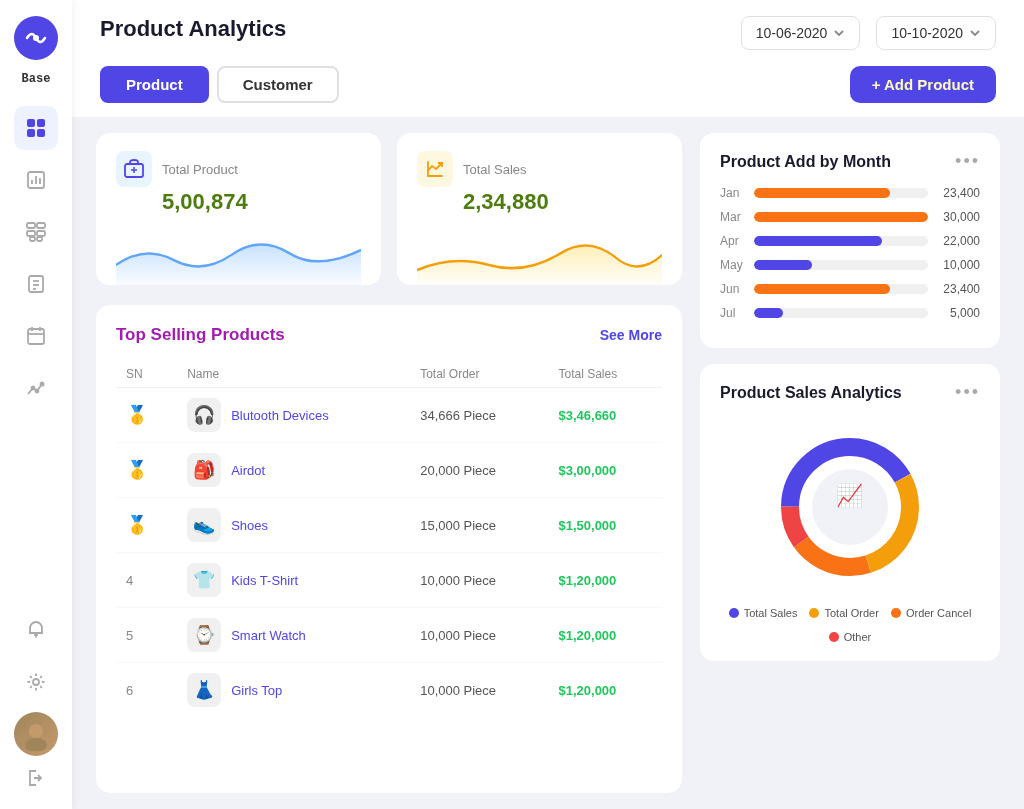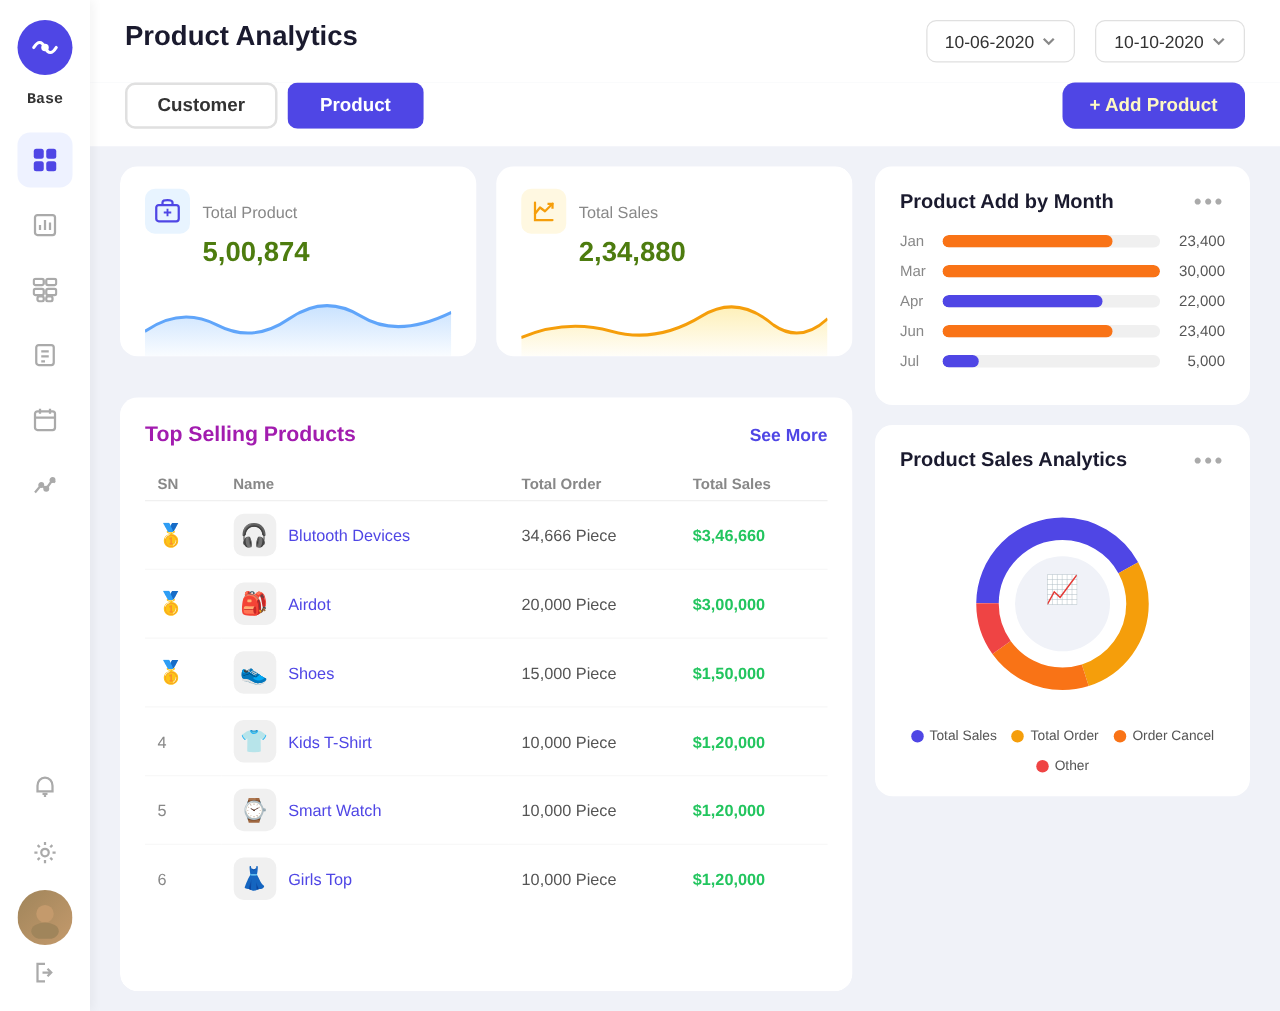--- a/index.html
+++ b/index.html
@@ -110,21 +110,21 @@
     
     .content {
       flex: 1;
       display: flex;
       gap: 18px;
       padding: 16px 24px;
       overflow: hidden;
     }
 
     
-    .left-panel { flex: 1; display: flex; flex-direction: column; gap: 33px; overflow-y: auto; border-radius: 14px; }
+    .left-panel { flex: 1; display: flex; flex-direction: column; gap: 20px; overflow-y: auto; border-radius: 14px; }
 
     
     .stats-row { display: flex; gap: 16px; }
     .stat-card {
       flex: 1;
       background: #fff;
       border-radius: 14px;
       padding: 18px 20px 0;
       overflow: hidden;
       min-height: 140px;
@@ -143,21 +143,21 @@
     .stat-value { font-size: 22px; font-weight: 700; color: #4d7c0f; margin-left: 46px; margin-top: -2px; }
     .wave-container { margin-top: 10px; height: 60px; }
 
     
     .table-section { background: #fff; border-radius: 14px; padding: 20px; flex: 1; }
     .table-header { display: flex; align-items: center; justify-content: space-between; margin-bottom: 16px; }
     .table-title { font-size: 17px; font-weight: 700; color: #a21caf; }
     .see-more { color: #4f46e5; font-size: 14px; font-weight: 600; cursor: pointer; }
     .data-table { width: 100%; border-collapse: collapse; }
     .data-table th {
-      font-size: 12px; color: #888; font-weight: 700;
+      font-size: 12px; color: #888; font-weight: 400;
       text-align: left; padding: 6px 10px;
       border-bottom: 1px solid #f0f0f0;
     }
     .data-table td { padding: 10px 10px; font-size: 13px; border-bottom: 1px solid #f8f8f8; vertical-align: middle; }
     .data-table tr:last-child td { border-bottom: none; }
     .product-img-cell { display: flex; align-items: center; gap: 10px; }
     .product-thumb {
       width: 34px; height: 34px;
       border-radius: 8px;
       background: #f0f0f0;
@@ -302,22 +302,22 @@
     </div>
     <div class="date-picker">
       <span>10-10-2020</span>
       <svg width="12" height="12" viewBox="0 0 12 12" fill="none" stroke="#888" stroke-width="1.8">
         <path d="M2 4 L6 8 L10 4"></path>
       </svg>
     </div>
   </header>
 
   <div class="tab-bar">
+    <button class="tab-btn active">Product</button>
     <button class="tab-btn inactive">Customer</button>
-    <button class="tab-btn active">Product</button>
     <div class="tab-spacer"></div>
     <button class="add-product-btn">+ Add Product</button>
   </div>
 
   <div class="content">
 
     <div class="left-panel">
 
       <div class="stats-row">
 
@@ -484,20 +484,27 @@
     <span class="bar-value">30,000</span>
   </div>
             <div class="bar-row">
     <span class="bar-label">Apr</span>
     <div class="bar-track">
       <div class="bar-fill blue" style="width:73.33333333333333%"></div>
     </div>
     <span class="bar-value">22,000</span>
   </div>
             <div class="bar-row">
+    <span class="bar-label">May</span>
+    <div class="bar-track">
+      <div class="bar-fill blue" style="width:33.33333333333333%"></div>
+    </div>
+    <span class="bar-value">10,000</span>
+  </div>
+            <div class="bar-row">
     <span class="bar-label">Jun</span>
     <div class="bar-track">
       <div class="bar-fill orange" style="width:78%"></div>
     </div>
     <span class="bar-value">23,400</span>
   </div>
             <div class="bar-row">
     <span class="bar-label">Jul</span>
     <div class="bar-track">
       <div class="bar-fill blue" style="width:16.666666666666664%"></div>

